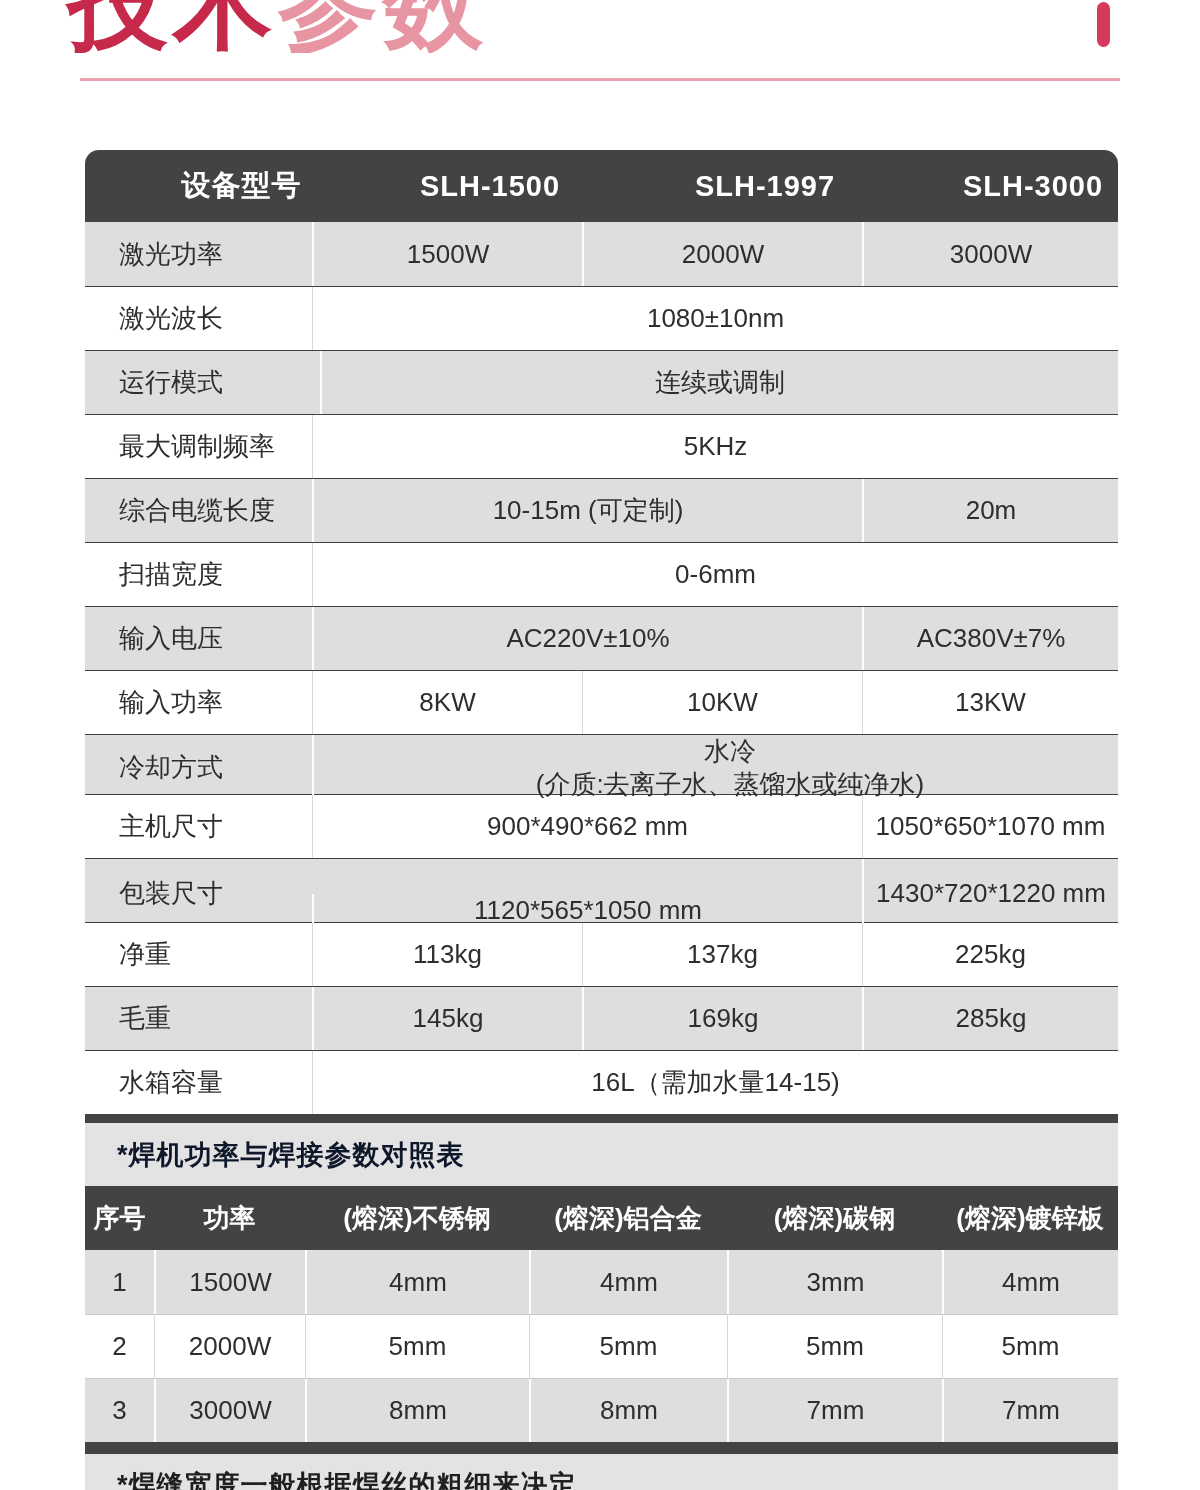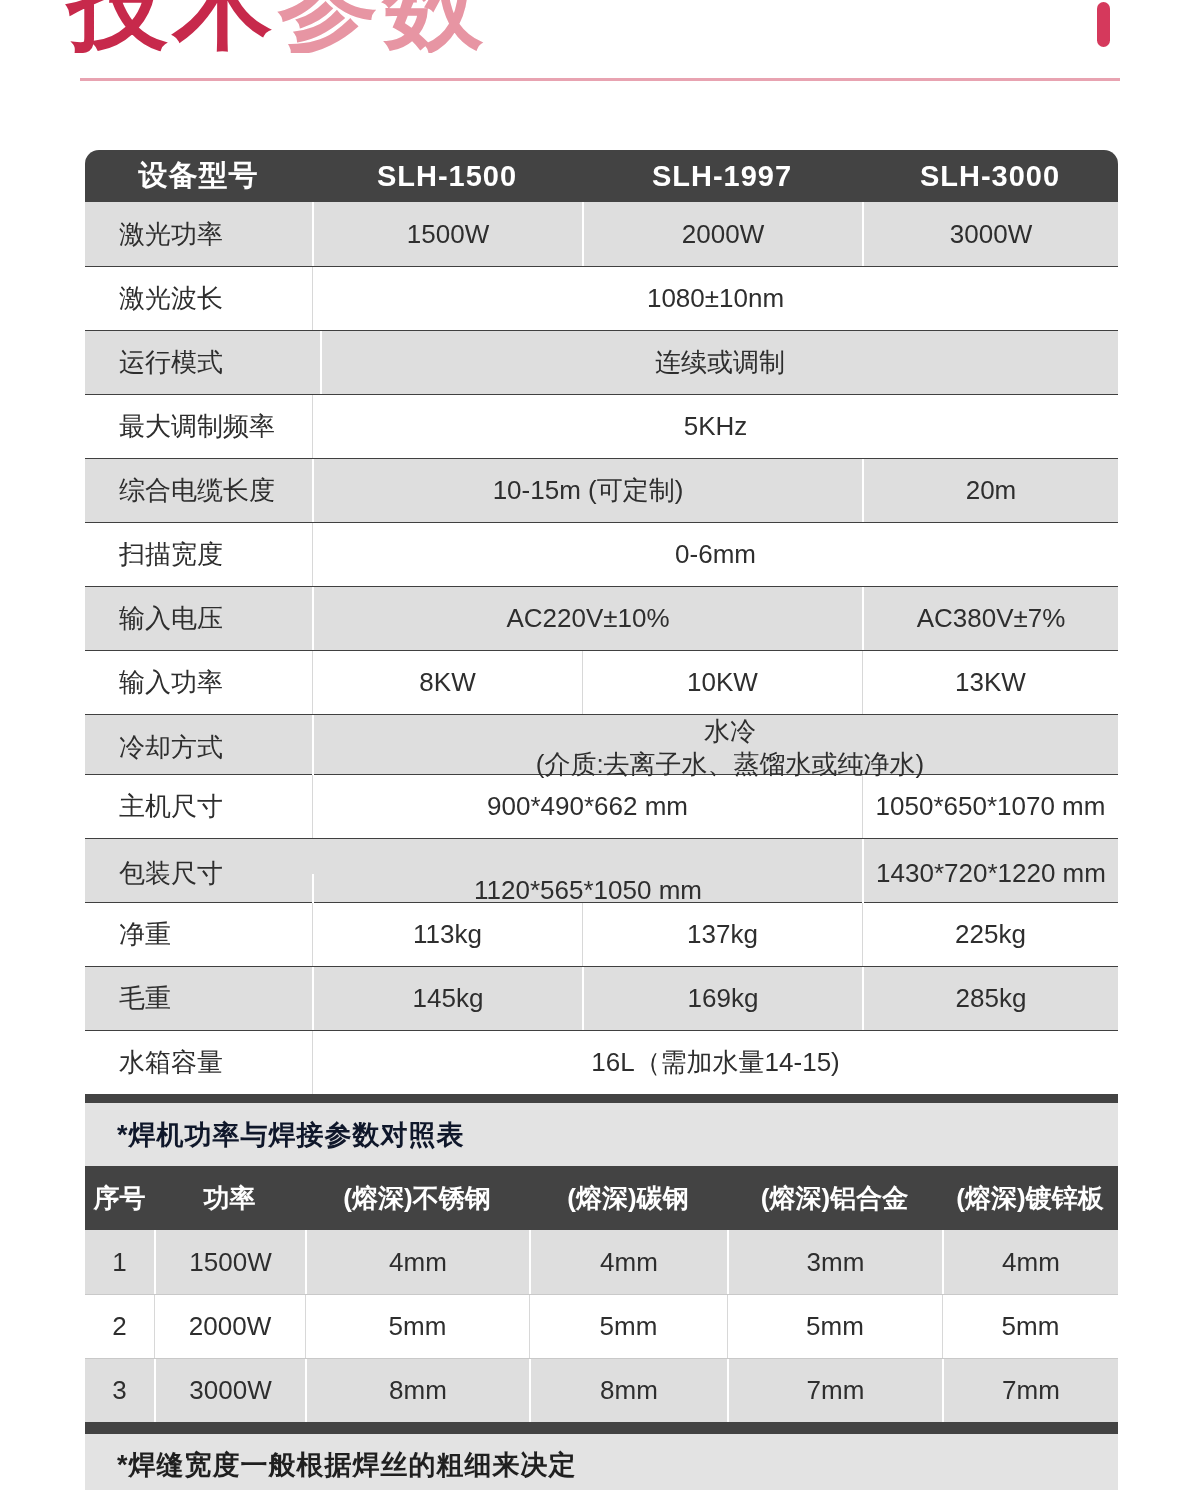--- a/index.html
+++ b/index.html
@@ -15,21 +15,21 @@
   .t-light{color:#e795a3;}
   .title-pill{position:absolute;top:2px;left:1097px;width:13px;height:45px;
               border-radius:7px;background:#d5395c;}
   .title-underline{position:absolute;top:78px;left:80px;width:1040px;height:3px;
                    background:#e8a3b1;}
 
   
   .sheet{position:absolute;top:150px;left:85px;width:1033px;}
 
   .t1-head{display:grid;grid-template-columns:227px 270px 280px 256px;
-           height:52px;background:#434343;border-radius:14px 14px 0 0;}
+           height:72px;background:#434343;border-radius:14px 14px 0 0;padding-left:43px;}
   .t1-head .hcell{display:flex;align-items:center;justify-content:center;
                   color:#ffffff;font-weight:bold;font-size:29px;letter-spacing:1px;}
 
   .trow{display:grid;grid-template-columns:227px 270px 280px 256px;height:64px;}
   .trow.tall{height:60px;}
   .trow:nth-child(odd){background:#dedede;}
   .trow:nth-child(even){background:#ffffff;}
   .trow + .trow{border-top:1px solid #404040;box-sizing:border-box;}
 
   .cell{display:flex;align-items:center;justify-content:center;
@@ -158,22 +158,22 @@
     <div class="dark-bar"></div>
 
     <div class="note-band">
       <span class="note-text">*焊机功率与焊接参数对照表</span>
     </div>
 
     <div class="t2-head">
       <div class="hcell">序号</div>
       <div class="hcell">功率</div>
       <div class="hcell">(熔深)不锈钢</div>
+      <div class="hcell">(熔深)铝合金</div>
       <div class="hcell">(熔深)碳钢</div>
-      <div class="hcell">(熔深)铝合金</div>
       <div class="hcell">(熔深)镀锌板</div>
     </div>
 
     <div id="t2-body">
         <div class="t2row">
           <div class="cell">1</div>
           <div class="cell">1500W</div>
           <div class="cell">4mm</div>
           <div class="cell">4mm</div>
           <div class="cell">3mm</div>

